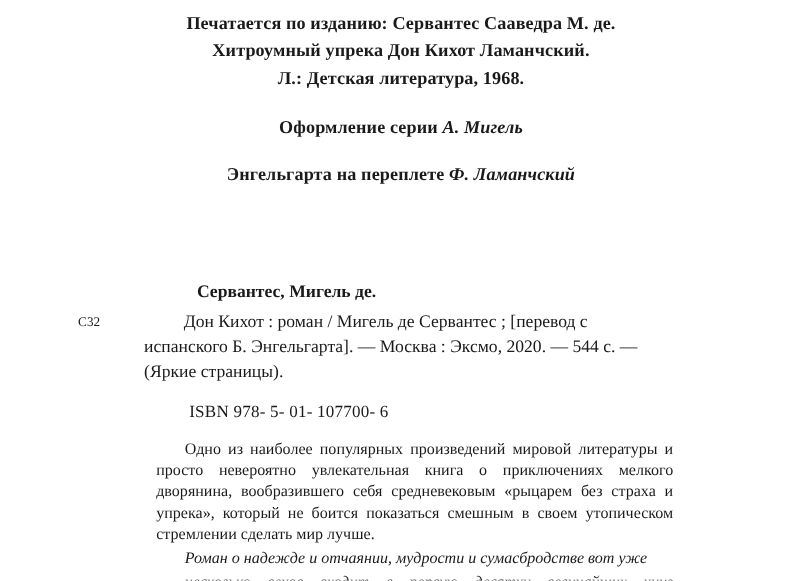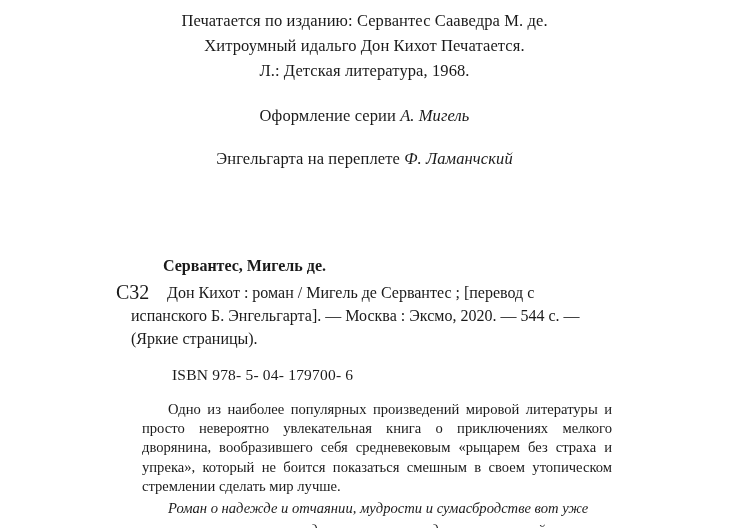--- a/index.html
+++ b/index.html
@@ -17,20 +17,21 @@
     overflow: hidden;
   }
 
   
   .credits {
     position: absolute;
     left: 0;
     top: 8px;
     width: 729px;
     text-align: center;
+    font-weight: bold;
   }
   .credits .line {
     font-size: 16.5px;
     line-height: 25px;
     letter-spacing: 0.1px;
   }
   .credits .gap-1 { height: 20px; }
   .credits .gap-2 { height: 18px; }
   .credits .italic { font-style: italic; }
 
@@ -38,34 +39,33 @@
   .catalog {
     position: absolute;
     left: 131px;
     top: 255px;
     width: 480px;
   }
   .cat-author {
     font-weight: bold;
     font-size: 16px;
     line-height: 22px;
-    margin-left: 32px;
+    margin-left: 48px;
   }
   .cat-body {
     position: relative;
     font-size: 16px;
     line-height: 23px;
     margin-top: 4px;
   }
   .cat-index {
     position: absolute;
     left: -60px;
     top: 0;
-    font-size: 20px;
-    margin-left: 45px;
+    font-size: 12px;
   }
   .cat-body .first-line-indent {
     display: inline-block;
     width: 36px;
   }
 
   .isbn {
     position: absolute;
     left: 172px;
     top: 366px;
@@ -92,41 +92,41 @@
     font-style: italic;
   }
 </style>
 </head>
 <body>
 
 <div class="page">
 
   <div class="credits">
     <div class="line">Печатается по изданию: Сервантес Сааведра М. де.</div>
-    <div class="line">Хитроумный идальго Дон Кихот Печатается.</div>
+    <div class="line">Хитроумный упрека Дон Кихот Ламанчский.</div>
     <div class="line">Л.: Детская литература, 1968.</div>
 
     <div class="gap-1"></div>
 
     <div class="line"><span>Оформление серии </span><span class="italic">А. Мигель</span></div>
 
     <div class="gap-2"></div>
 
     <div class="line"><span>Энгельгарта на переплете </span><span class="italic">Ф. Ламанчский</span></div>
   </div>
 
   <div class="catalog">
     <div class="cat-author">Сервантес, Мигель де.</div>
     <div class="cat-body">
       <span class="cat-index">С32</span>
       <span class="first-line-indent"></span><span>Дон Кихот : роман / Мигель де Сервантес ; [перевод с испанского Б. Энгельгарта]. — Москва : Эксмо, 2020. — 544 с. — (Яркие страницы).</span>
     </div>
   </div>
 
-  <div class="isbn">ISBN 978- 5- 04- 179700- 6</div>
+  <div class="isbn">ISBN 978- 5- 01- 107700- 6</div>
 
   <div class="annotation">
     <p>Одно из наиболее популярных произведений мировой литературы и просто невероятно увлекательная книга о приключениях мелкого дворянина, вообразившего себя средневековым «рыцарем без страха и упрека», который не боится показаться смешным в своем утопическом стремлении сделать мир лучше.</p>
     <p>Роман о надежде и отчаянии, мудрости и сумасбродстве вот уже</p>
     <p>несколько веков входит в первую десятку величайших книг человечества.</p>
   </div>
 
 </div>
 
 </body></html>

